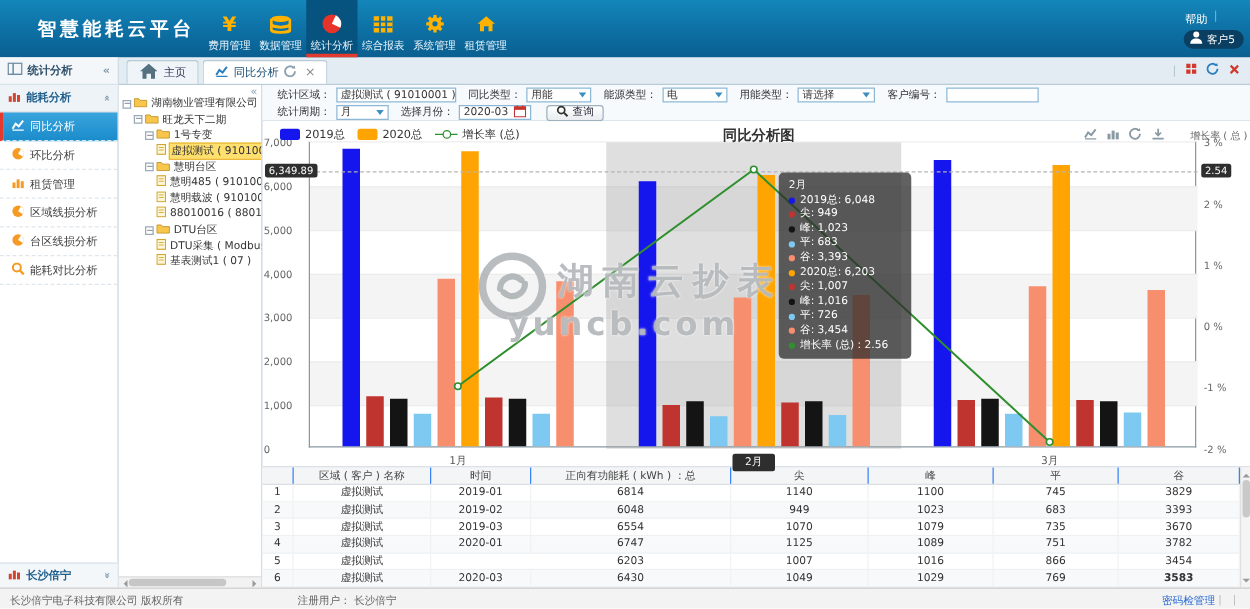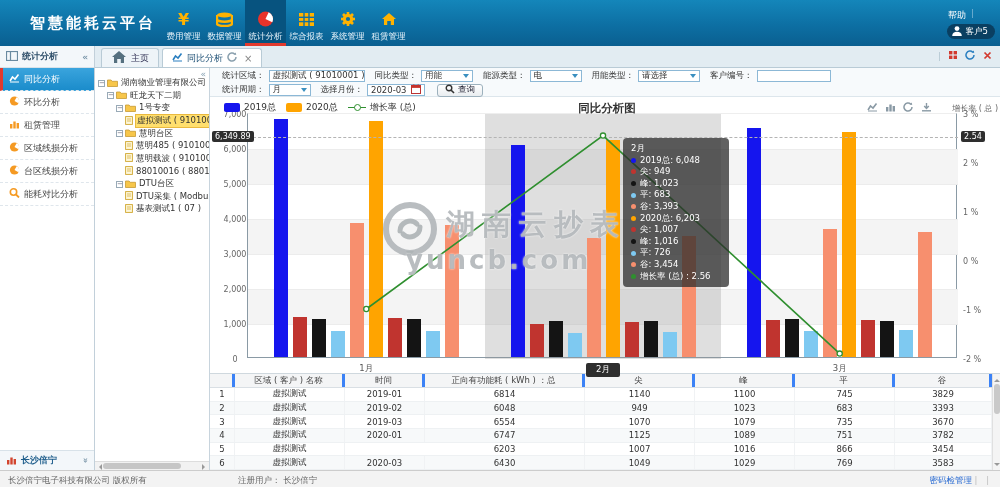--- a/index.html
+++ b/index.html
@@ -73,38 +73,38 @@
   .c-tools{position:absolute;right:70px;top:5px;display:flex;gap:7px;z-index:15;}
   .c-tools span{cursor:pointer;}
   .c-ylab{position:absolute;right:4px;top:6px;font-size:8px;color:#666;z-index:15;}
   .plot{position:absolute;left:35px;top:16px;width:710px;height:245px;border-left:1px solid #8a9aa5;border-bottom:1px solid #8a9aa5;border-right:1px solid #8a9aa5;border-top:1px solid #eee;}
   .band{position:absolute;left:0;width:710px;background:#f4f4f4;z-index:1;}
   .hl-band{position:absolute;top:0;height:245px;background:rgba(150,150,150,0.30);z-index:2;}
   .gline{position:absolute;left:0;width:710px;height:1px;background:#ececec;z-index:1;}
   .bar{position:absolute;bottom:0;width:14px;z-index:5;}
   .avgline{position:absolute;left:0;width:710px;border-top:1px dashed #b4b4b4;z-index:8;}
   .ytick{position:absolute;font-size:8px;color:#666;z-index:4;}
-  .ytick.l{left:-37px;width:48px;text-align:center;}
+  .ytick.l{left:-37px;width:48px;text-align:left;}
   .ytick.r{left:715px;width:32px;}
   .xlab{position:absolute;top:249px;width:60px;text-align:center;font-size:8.5px;color:#555;z-index:4;}
   .xlab .xtag{display:inline-block;background:#2e2e2e;color:#fff;border-radius:2px;padding:1px 10px;}
   .tagbox{position:absolute;background:#2e2e2e;color:#fff;border-radius:2px;font-size:8px;padding:1px 3px;z-index:12;}
   .lsvg{position:absolute;left:0;top:0;z-index:10;}
   .ttip{position:absolute;left:375px;top:24px;width:106px;background:rgba(44,44,44,0.75);border-radius:4px;color:#fff;font-size:8.5px;padding:5px 8px;z-index:25;line-height:11.6px;}
   .ttip .trow{display:flex;align-items:center;gap:4px;white-space:nowrap;}
   .tdot{width:5px;height:5px;border-radius:50%;flex:none;}
   .wm{position:absolute;left:170px;top:102px;width:280px;height:90px;z-index:30;color:rgba(173,178,181,0.85);text-shadow:0 0 2px rgba(255,255,255,0.9);pointer-events:none;}
   .wm-emb{position:absolute;left:0;top:2px;}
   .wm-t1{position:absolute;left:64px;top:6px;font-size:29px;font-weight:bold;letter-spacing:7px;white-space:nowrap;}
   .wm-t2{position:absolute;left:24px;top:46px;font-size:26px;font-weight:bold;letter-spacing:3px;white-space:nowrap;}
 
   
   .tbl{position:absolute;left:210px;top:373px;width:790px;height:97px;background:#fff;border-top:1px solid #cfd8de;}
   .t-hrow{display:flex;height:14px;background:#f4f5f6;border-bottom:1px solid #d9dfe4;}
-  .t-hc{border-right:3px solid #3b82f6;display:flex;align-items:center;justify-content:center;color:#444;font-size:8.5px;white-space:nowrap;overflow:hidden;}
+  .t-hc{border-right:1px solid #3b82f6;display:flex;align-items:center;justify-content:center;color:#444;font-size:8.5px;white-space:nowrap;overflow:hidden;}
   .t-row{display:flex;height:13.7px;border-bottom:1px solid #eef1f3;cursor:pointer;}
   .t-row.even{background:#f7f9fa;}
   .t-c{border-right:1px solid #f0f2f4;display:flex;align-items:center;justify-content:center;color:#333;font-size:8.5px;white-space:nowrap;overflow:hidden;}
   .vscroll{position:absolute;right:0;top:0;width:8px;height:97px;background:#f4f4f4;border-left:1px solid #e0e0e0;}
   .varrow{position:absolute;left:1px;width:0;height:0;border:3px solid transparent;}
   .varrow.u{top:2px;border-bottom-color:#999;}
   .varrow.d{bottom:2px;border-top-color:#999;}
   .vthumb{position:absolute;left:1px;top:10px;width:6px;height:30px;background:#c9c9c9;border-radius:3px;cursor:pointer;}
 
   
@@ -233,20 +233,29 @@
       </div>
     </div>
 
   <div class="sbar">
     <div class="s-head">
       <span><svg width="12" height="10" viewBox="0 0 12 10">
             <rect x="0.5" y="0.5" width="11" height="9" fill="none" stroke="#6a8aa0" stroke-width="1.2"></rect>
             <line x1="4.5" y1="0.5" x2="4.5" y2="9.5" stroke="#6a8aa0" stroke-width="1.2"></line>
           </svg></span>
       <span>统计分析</span>
+      <span class="arr">«</span>
+    </div>
+    <div class="s-sec">
+      <span><svg width="11" height="10" viewBox="0 0 11 10">
+            <rect x="1" y="5" width="2.4" height="4.5" fill="#d2452f"></rect>
+            <rect x="4.3" y="2.5" width="2.4" height="7" fill="#d2452f"></rect>
+            <rect x="7.6" y="4" width="2.4" height="5.5" fill="#d2452f"></rect>
+          </svg></span>
+      <span>能耗分析</span>
       <span class="arr">«</span>
     </div>
     <div id="s-items">
         <div class="s-item active">
           <span><svg width="11" height="10" viewBox="0 0 11 10">
               <polyline points="1,8 3.5,4 6,6 9.5,1.5" fill="none" stroke="#ffffff" stroke-width="1.6"></polyline>
               <line x1="1" y1="9" x2="10" y2="9" stroke="#ffffff" stroke-width="1"></line>
             </svg></span>
           <span>同比分析</span>
         </div>
@@ -672,21 +681,21 @@
           <div class="t-c" style="width: 97px;">3454</div>
         </div>
         <div class="t-row even">
           <div class="t-c" style="width: 25px;">6</div>
           <div class="t-c" style="width: 110px;">虚拟测试</div>
           <div class="t-c" style="width: 80px;">2020-03</div>
           <div class="t-c" style="width: 160px;">6430</div>
           <div class="t-c" style="width: 110px;">1049</div>
           <div class="t-c" style="width: 100px;">1029</div>
           <div class="t-c" style="width: 100px;">769</div>
-          <div class="t-c" style="width: 97px;">3583</div>
+          <div class="t-c" style="width: 97px; font-weight: bold;">3583</div>
         </div>
       </div>
     <div class="vscroll">
       <span class="varrow u"></span>
       <span class="varrow d"></span>
       <span class="vthumb"></span>
     </div>
   </div>
 
   <div class="ftr">

